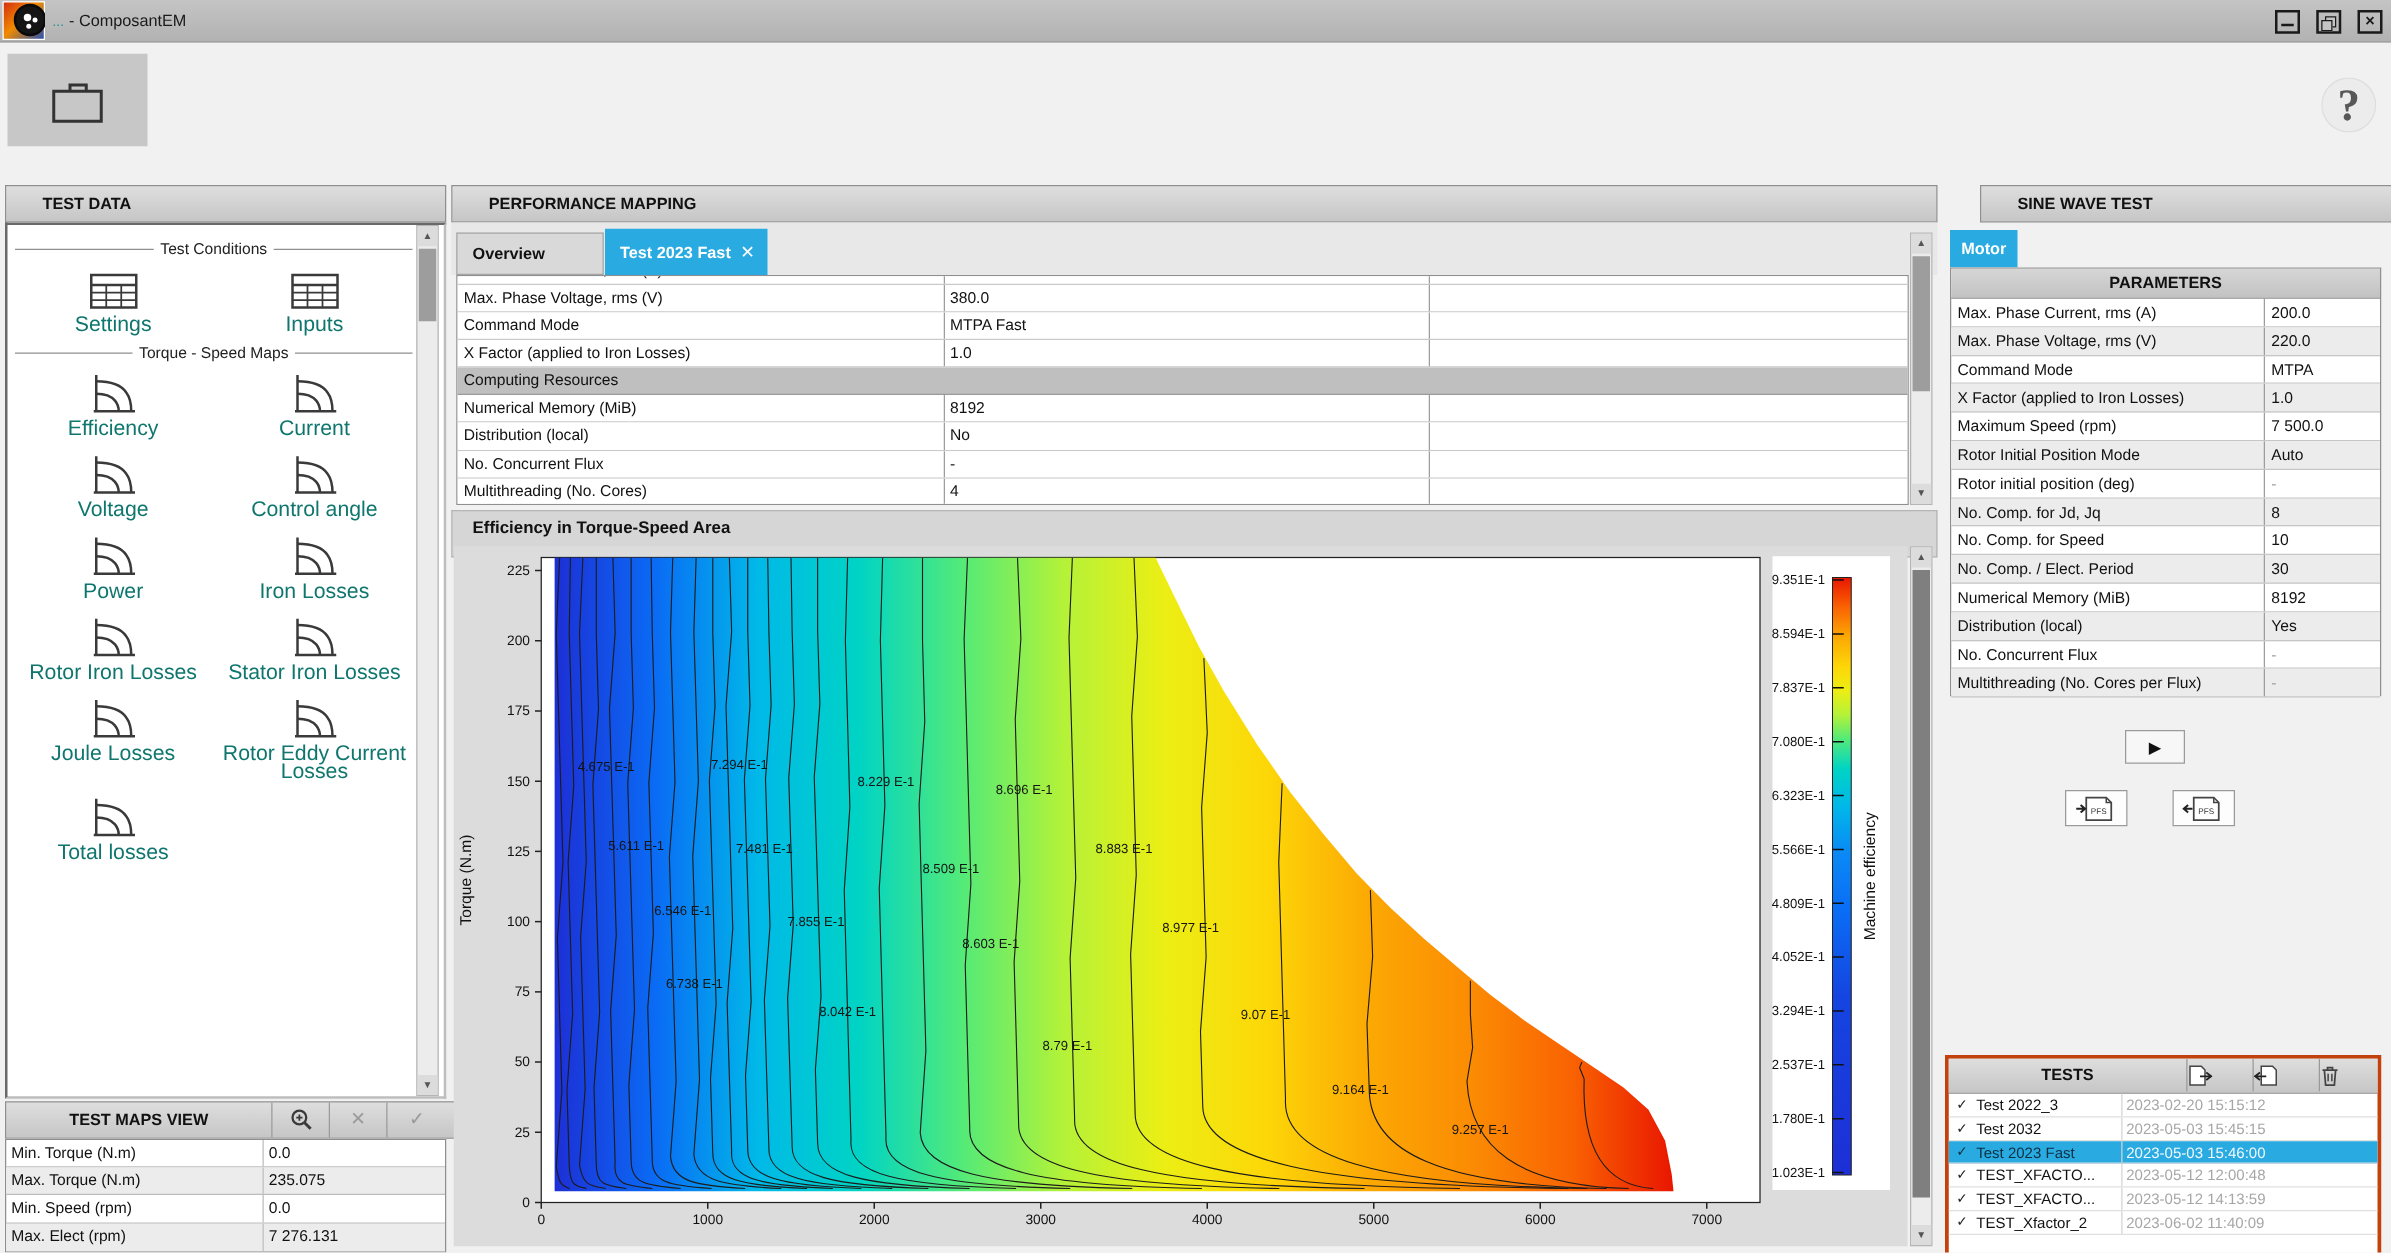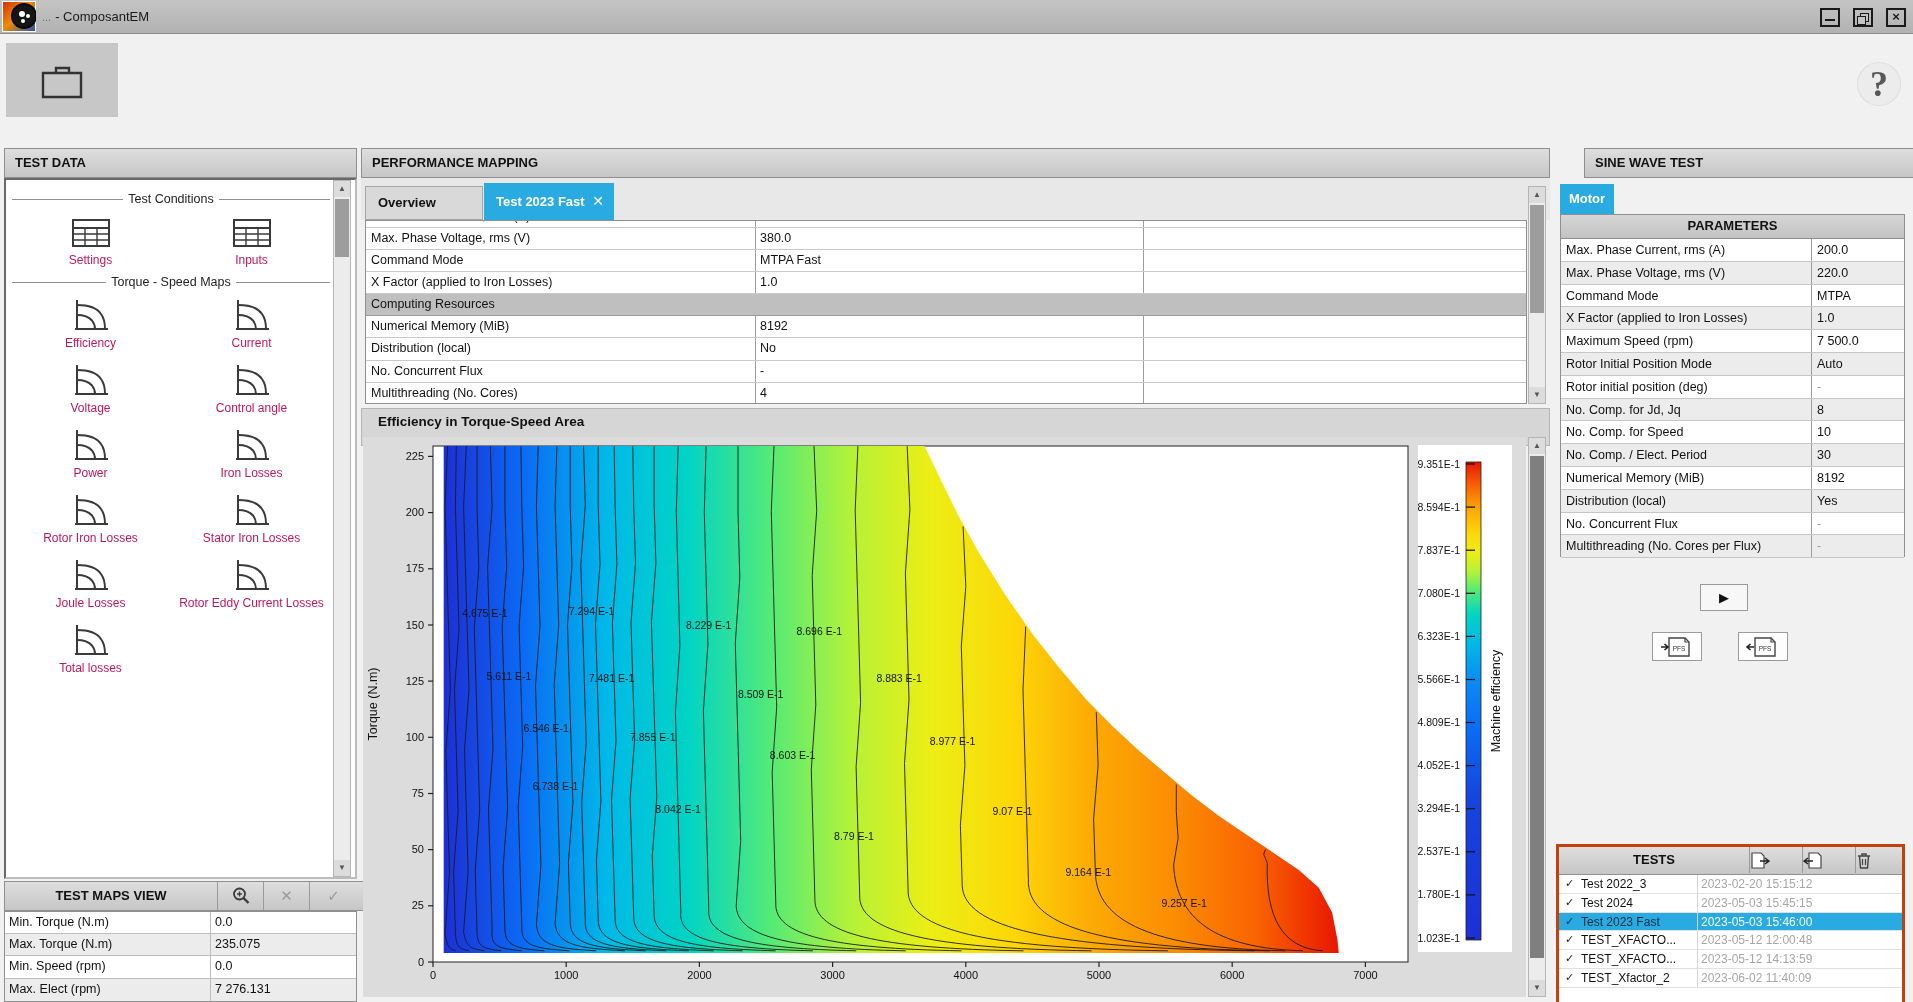--- a/index.html
+++ b/index.html
@@ -22,32 +22,32 @@
   #btn-min{left:1820px;} #btn-max{left:1853px;} #btn-close{left:1886px;}
   #btn-min i{display:block;margin:9px 3px 0 3px;border-top:2px solid #1a1a1a;}
   #btn-max i{display:block;position:relative;margin:3px 0 0 5px;width:7px;height:7px;border:1.5px solid #1a1a1a;background:#c4c4c4;}
   #btn-max i:before{content:"";position:absolute;left:-4px;top:2px;width:7px;height:7px;border:1.5px solid #1a1a1a;background:#c4c4c4;}
   
   #folder-btn{left:6px;top:43px;width:112px;height:74px;background:#c7c7c7;}
   #folder-btn svg{display:block;margin:18px auto 0 auto;}
   #help-btn{left:1857px;top:62px;width:44px;height:44px;border-radius:50%;background:#ececec;box-shadow:0 0 0 1px #dedede inset;text-align:center;}
   #help-btn span{font-size:36px;font-weight:bold;color:#585858;line-height:44px;font-family:"Liberation Serif","DejaVu Serif",serif;}
   
-  .panel-header{background:linear-gradient(#dedede,#c6c6c6);border:1px solid #8f8f8f;box-sizing:border-box;font-size:13px;font-weight:bold;color:#111;}
+  .panel-header{background:linear-gradient(#dedede,#c6c6c6);border:1px solid #8f8f8f;box-sizing:border-box;font-size:13px;font-weight:bold;color:#111;padding-left:19px;}
   .panel-header .t{padding-left:10px;line-height:28px;display:inline-block;}
   
   #testdata-header{left:4px;top:148px;width:353px;height:30px;}
   #testdata-box{left:4px;top:178px;width:353px;height:701px;background:#fff;border:2px inset #bdbdbd;box-sizing:border-box;overflow:hidden;}
   #testdata-content{position:absolute;left:4px;top:6px;width:322px;}
   .group-legend{display:flex;align-items:center;margin:6px 2px 4px 2px;font-size:12.5px;color:#222;}
   .group-legend .line{flex:1;border-top:1px solid #8f8f8f;height:0;}
   .group-legend .txt{padding:0 5px;}
   .icon-grid{display:grid;grid-template-columns:1fr 1fr;justify-items:center;row-gap:14px;margin-top:10px;margin-bottom:8px;}
   .tool-item{width:150px;text-align:center;cursor:default;}
-  .tool-item .lbl{font-size:12px;color:#be185d;margin-top:3px;line-height:14px;}
+  .tool-item .lbl{font-size:17px;color:#0f766e;margin-top:3px;line-height:14px;}
   .vscroll{background:#ececec;border:1px solid #b5b5b5;box-sizing:border-box;}
   .vscroll .arrow{position:absolute;left:0;width:100%;height:16px;background:#dcdcdc;color:#555;font-size:8px;text-align:center;line-height:16px;}
   .vscroll .thumb{position:absolute;left:1px;right:1px;background:#9d9d9d;}
   #testdata-scroll{left:333px;top:180px;width:18px;height:697px;}
   
   #maps-header{left:4px;top:881px;width:389px;height:30px;}
   #maps-header .title{position:absolute;left:0;top:0;width:212px;text-align:center;line-height:28px;}
   .hdr-btn{position:absolute;top:0;height:28px;border-left:1px solid #9a9a9a;text-align:center;line-height:28px;}
   #maps-btn-zoom{left:212px;width:45px;}
   #maps-btn-clear{left:258px;width:45px;font-size:15px;font-weight:bold;color:#9a9a9a;}
@@ -683,21 +683,21 @@
   </div>
   <div id="tests-rows">
       <div class="test-row">
         <span class="chk">✓</span>
         <span class="nm">Test 2022_3</span>
         <span class="cdiv"></span>
         <span class="ts">2023-02-20 15:15:12</span>
       </div>
       <div class="test-row">
         <span class="chk">✓</span>
-        <span class="nm">Test 2024</span>
+        <span class="nm">Test 2032</span>
         <span class="cdiv"></span>
         <span class="ts">2023-05-03 15:45:15</span>
       </div>
       <div class="test-row sel">
         <span class="chk">✓</span>
         <span class="nm">Test 2023 Fast</span>
         <span class="cdiv"></span>
         <span class="ts">2023-05-03 15:46:00</span>
       </div>
       <div class="test-row">

